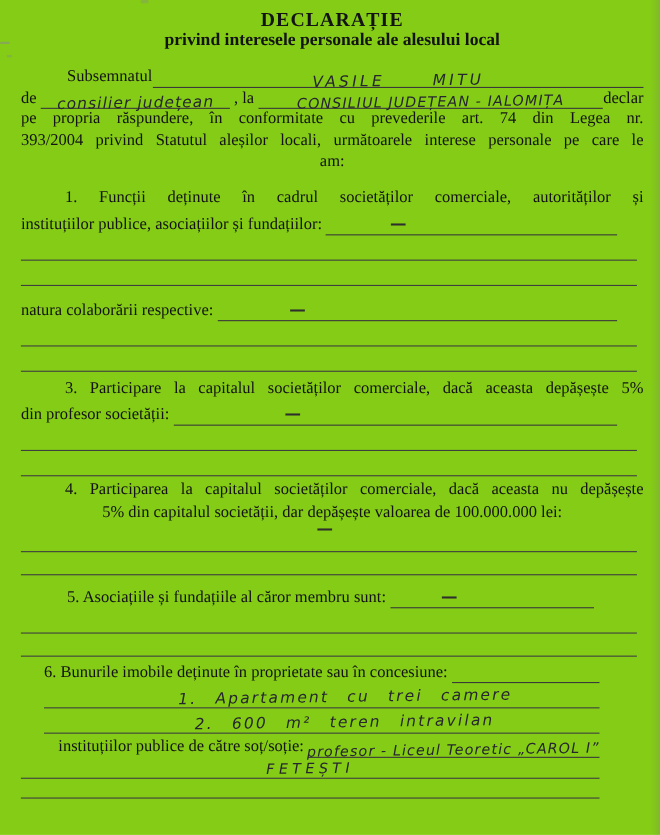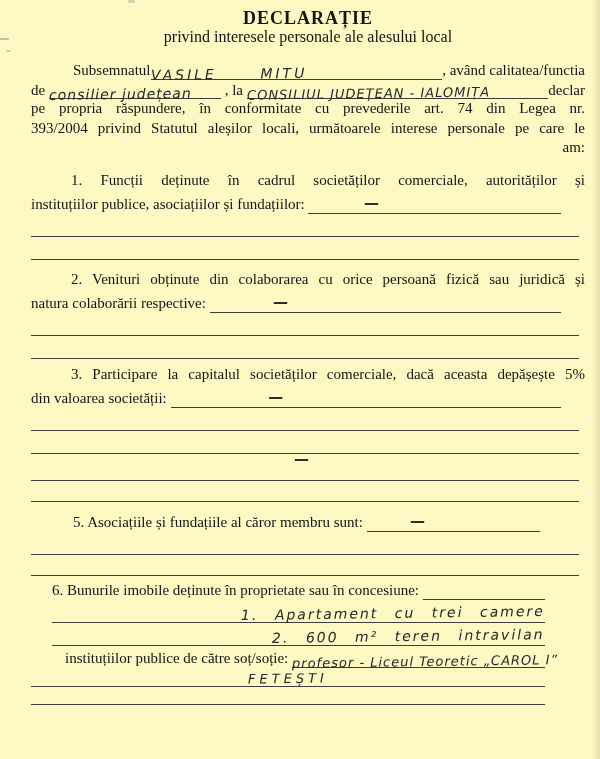--- a/index.html
+++ b/index.html
@@ -1,57 +1,57 @@
 <!DOCTYPE html>
 <html><head>
 <meta charset="utf-8">
 <style>
   html,body{margin:0;padding:0;background:#fdfdfc;}
   .page{
     position:relative;
     width:600px;height:759px;
     box-sizing:border-box;
-    padding:8px 15px 0 31px;
-    background:#fef9c3;
+    padding:8px 15px 0 19px;
+    background:#84cc16;
     font-family:"Liberation Serif", serif;
     font-size:15px;
     color:#131313;
     overflow:hidden;
   }
   .edge-shadow{
     position:absolute;top:0;right:0;bottom:0;width:8px;
     background:linear-gradient(to right, rgba(0,0,0,0), rgba(110,110,110,0.20));
     pointer-events:none;
   }
   .speck{position:absolute;background:#8a8a8a;border-radius:1px;}
   .speck.a{left:0;top:38px;width:9px;height:2px;opacity:.55;}
   .speck.b{left:6px;top:50px;width:5px;height:2px;opacity:.35;}
   .speck.c{left:128px;top:0;width:7px;height:3px;opacity:.35;}
 
   .title{
     text-align:center;font-weight:bold;font-size:18px;
     height:20px;line-height:20px;letter-spacing:1px;
   }
   .subtitle{
-    text-align:center;font-weight:normal;font-size:16px;
+    text-align:center;font-weight:bold;font-size:16px;
     height:18px;line-height:18px;
   }
 
   
   .jl{ text-align:justify; text-align-last:justify; overflow:hidden; }
-  .pl{ text-align:right; }
+  .pl{ text-align:center; }
   .fl{ display:flex; align-items:flex-end; }
   .fl .t{ white-space:pre; line-height:1.15; }
   .ind{ display:inline-block; width:42px; flex:0 0 42px; }
   .indent{ padding-left:40px; }
 
   .blank{
     flex:1 1 auto;
     border-bottom:1.3px solid #3a3a3a;
-    display:flex; align-items:flex-end; justify-content:flex-start;
+    display:flex; align-items:flex-end; justify-content:center;
     position:relative;
     min-width:30px;
   }
   .blank.w175{ flex:0 0 172px; }
   .blank.mr24{ margin-right:24px; }
   .blank.mr45{ margin-right:45px; }
   .blank.mr40{ margin-right:40px; }
 
   .bl{
     border-bottom:1.3px solid #3f3f3f;
@@ -107,42 +107,41 @@
     color:#2e2e2e; line-height:1;
     position:relative; top:-4px;
     transform:none;
   }
   .blank .dash{ position:absolute; bottom:5px; top:auto; }
   .blank.d18 .dash{ left:18%; }
   .blank.d22 .dash{ left:22%; }
   .blank.d25 .dash{ left:25%; }
   .bl .dash{ position:absolute; left:48%; bottom:4px; }
 
-  .hand-line{ padding-left:42px; justify-content:flex-end; }
+  .hand-line{ padding-left:42px; justify-content:center; }
 </style>
 </head>
 <body>
 
 <div class="page">
   <div class="edge-shadow"></div>
   <div class="speck a"></div>
   <div class="speck b"></div>
   <div class="speck c"></div>
 
   <div class="title">DECLARAȚIE</div>
   <div class="subtitle">privind interesele personale ale alesului local</div>
 
   <div class="intro">
     <div class="fl h195">
       <span class="ind"></span>
       <span class="t">Subsemnatul</span>
       <span class="blank">
         <span class="hw hw-name">VASILE MITU</span>
       </span>
-      <span class="t">, având calitatea/functia</span>
     </div>
     <div class="fl h195">
       <span class="t">de </span>
       <span class="blank w175">
         <span class="hw hw-pos">consilier județean</span>
       </span>
       <span class="t"> , la </span>
       <span class="blank">
         <span class="hw hw-inst">CONSILIUL JUDEȚEAN - IALOMIȚA</span>
       </span>
@@ -159,44 +158,45 @@
       <span class="t">instituțiilor publice, asociațiilor și fundațiilor: </span>
       <span class="blank mr24 d22">
         <span class="hw dash">—</span>
       </span>
     </div>
     <div class="bl b22"></div>
     <div class="bl b22"></div>
   </div>
 
   <div class="sec s2">
-    <div class="jl l21 indent">2. Venituri obținute din colaborarea cu orice persoană fizică sau juridică și</div>
     <div class="fl l23">
       <span class="t">natura colaborării respective: </span>
       <span class="blank mr24 d18">
         <span class="hw dash">—</span>
       </span>
     </div>
     <div class="bl b22"></div>
     <div class="bl b22"></div>
   </div>
 
   <div class="sec s3">
     <div class="jl l21 indent">3. Participare la capitalul societăților comerciale, dacă aceasta depășește 5%</div>
     <div class="fl l23">
-      <span class="t">din valoarea societății: </span>
+      <span class="t">din profesor societății: </span>
       <span class="blank mr24 d25">
         <span class="hw dash">—</span>
       </span>
     </div>
     <div class="bl b22"></div>
     <div class="bl b22"></div>
   </div>
 
   <div class="sec s4">
+    <div class="jl l21 indent">4. Participarea la capitalul societăților comerciale, dacă aceasta nu depășește</div>
+    <div class="pl l21">5% din capitalul societății, dar depășește valoarea de 100.000.000 lei:</div>
     <div class="bl b24">
       <span class="hw dash">—</span>
     </div>
     <div class="bl b20"></div>
   </div>
 
   <div class="sec s5">
     <div class="fl l26">
       <span class="ind"></span>
       <span class="t">5. Asociațiile și fundațiile al căror membru sunt: </span>

